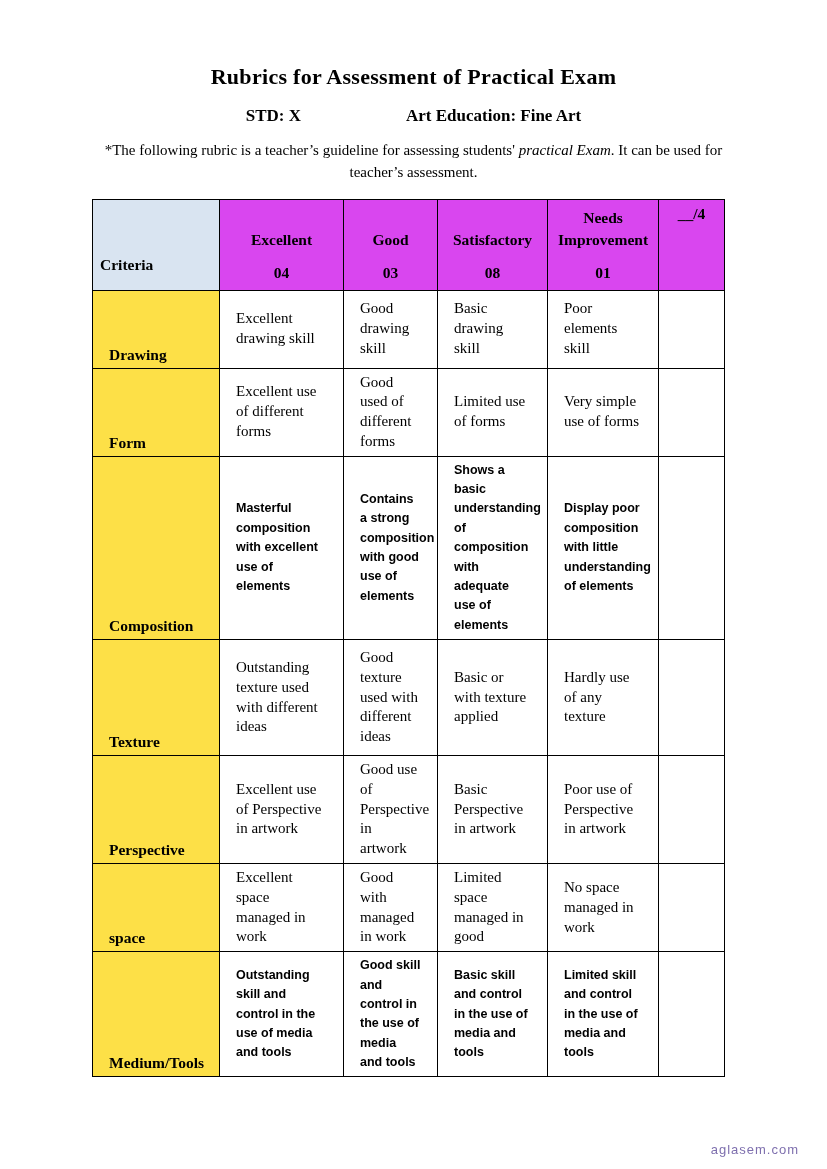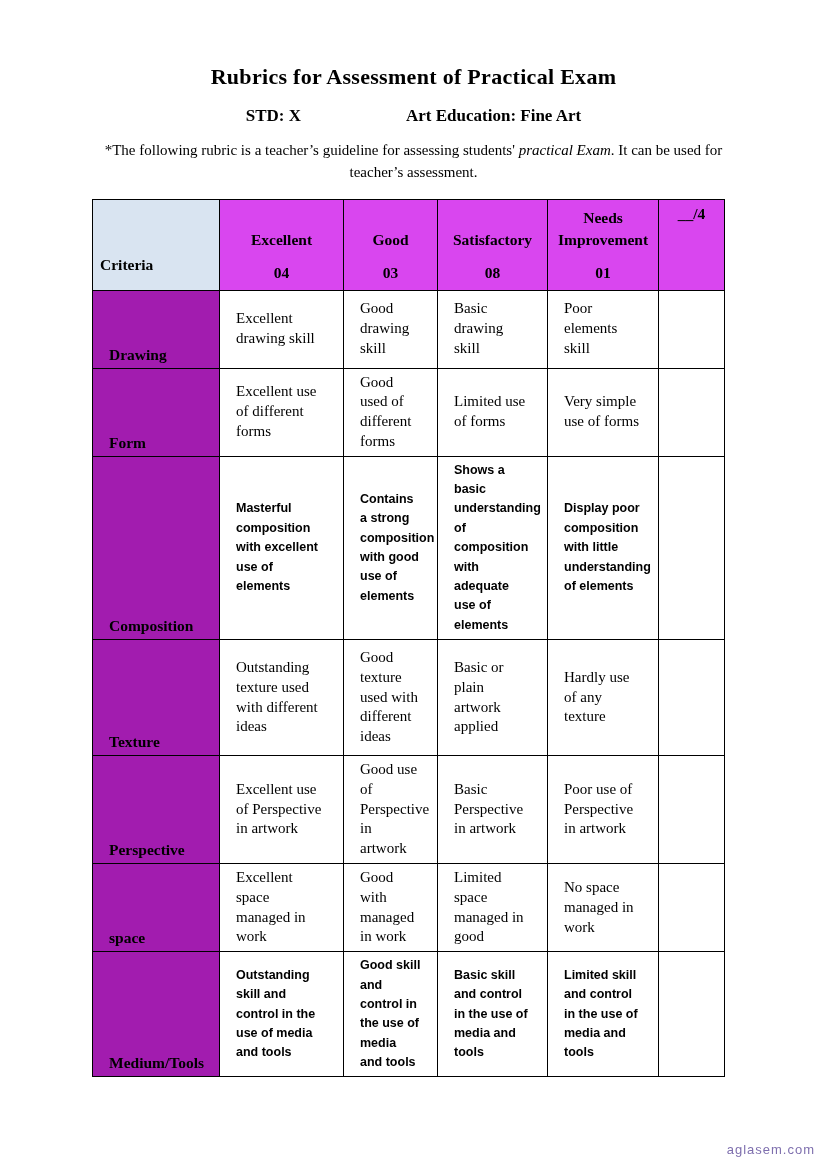--- a/index.html
+++ b/index.html
@@ -54,21 +54,21 @@
   col.c-needs{width:111px;}
   col.c-score{width:66px;}
   
   tr.head td{background:#d946ef;vertical-align:top;text-align:center;font-weight:bold;font-size:15.5px;padding:5px 3px 8px 3px;}
   tr.head td.crit{background:#d9e4f1;vertical-align:bottom;text-align:left;padding:16px 7px;}
   .hlabel{min-height:46px;display:flex;align-items:flex-end;justify-content:center;line-height:1.4;}
   .hscore{margin-top:13px;}
   td.scorehead{vertical-align:top;padding-top:5px;}
   
   td.crit{
-    background:#a21caf;
+    background:#fde047;
     font-weight:bold;
     font-size:15.5px;
     vertical-align:bottom;
     text-align:left;
   }
   
   td.desc{
     vertical-align:middle;
     font-size:15px;
     line-height:1.32;
@@ -76,21 +76,21 @@
   }
   tr.sans td.desc{
     font-family:"Liberation Sans",sans-serif;
     font-size:12.5px;
     line-height:1.55;
     font-weight:bold;
   }
   td.scorecell{background:#fff;}
   .watermark{
     position:absolute;
-    right:12px;
+    right:28px;
     bottom:12px;
     font-family:"Liberation Sans",sans-serif;
     font-size:13px;
     letter-spacing:1px;
     color:#7e6fae;
   }
 </style>
 </head>
 <body>
 
@@ -161,21 +161,21 @@
       <td class="desc">Contains a strong composition with good use of elements</td>
       <td class="desc">Shows a basic understanding of composition with adequate use of elements</td>
       <td class="desc">Display poor composition with little understanding of elements</td>
       <td class="scorecell"></td>
     </tr>
 
     <tr style="height:116px">
       <td class="crit">Texture</td>
       <td class="desc">Outstanding texture used with different ideas</td>
       <td class="desc">Good texture used with different ideas</td>
-      <td class="desc">Basic or plain artwork applied</td>
+      <td class="desc">Basic or with texture applied</td>
       <td class="desc">Hardly use of any texture</td>
       <td class="scorecell"></td>
     </tr>
 
     <tr style="height:96px">
       <td class="crit">Perspective</td>
       <td class="desc">Excellent use of Perspective in artwork</td>
       <td class="desc">Good use of Perspective in artwork</td>
       <td class="desc">Basic Perspective in artwork</td>
       <td class="desc">Poor use of Perspective in artwork</td>

